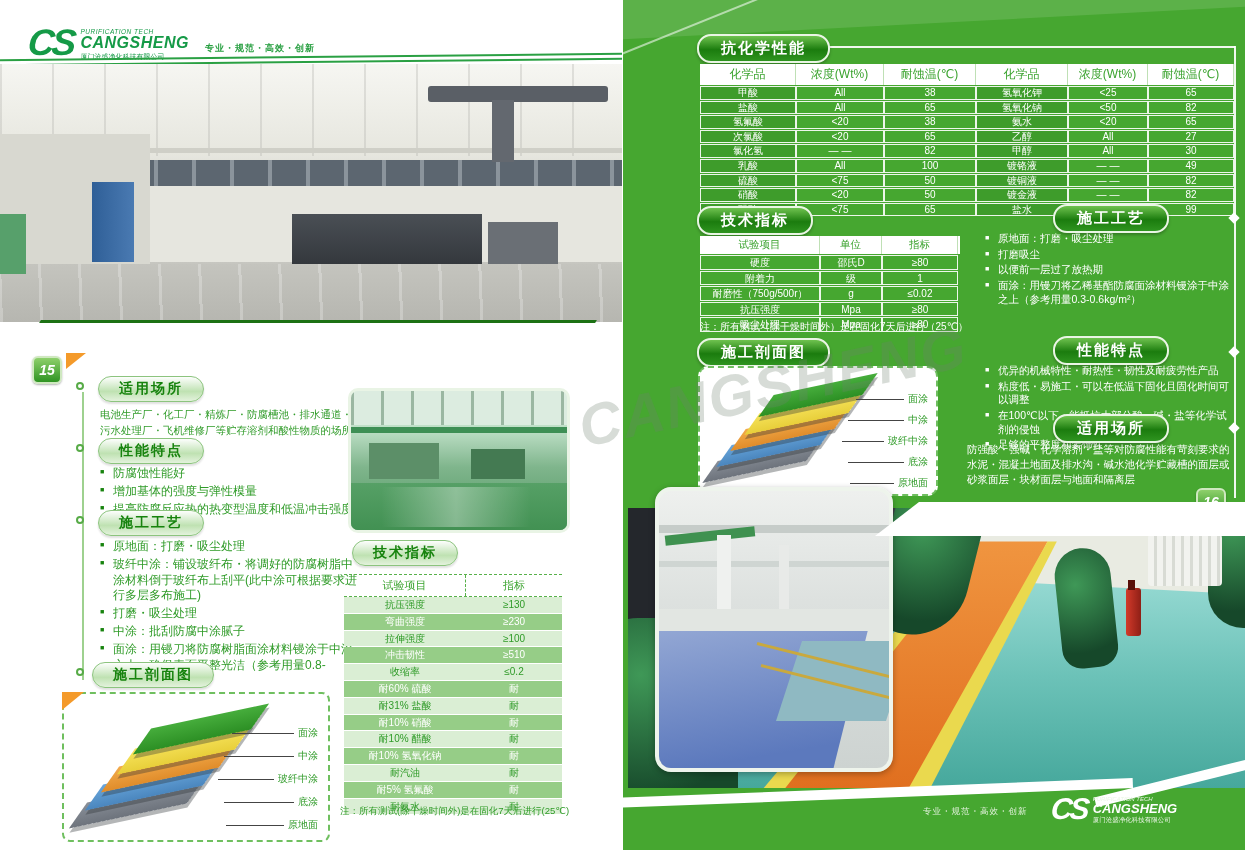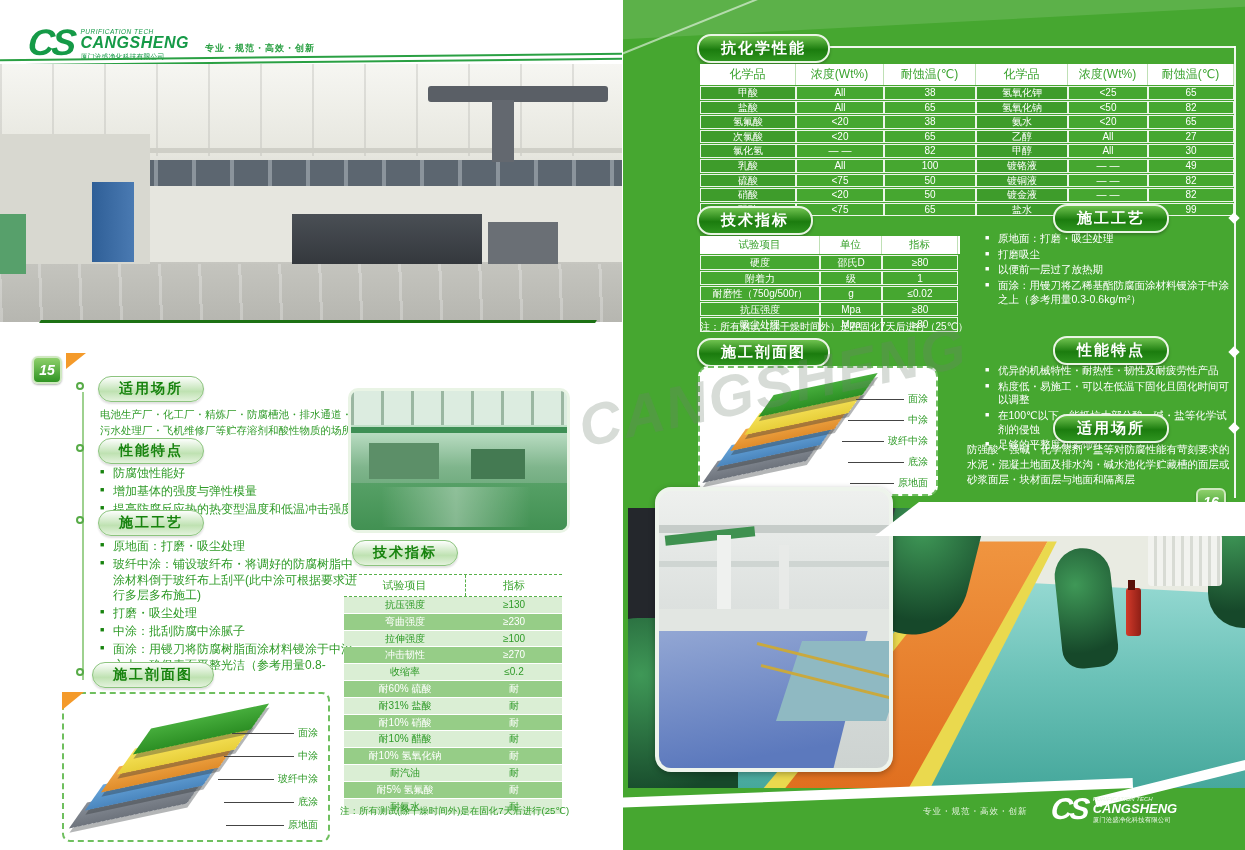--- a/index.html
+++ b/index.html
@@ -280,21 +280,21 @@
           <div class="tr">
             <div class="td">弯曲强度</div>
             <div class="td">≥230</div>
           </div>
           <div class="tr">
             <div class="td">拉伸强度</div>
             <div class="td">≥100</div>
           </div>
           <div class="tr">
             <div class="td">冲击韧性</div>
-            <div class="td">≥270</div>
+            <div class="td">≥510</div>
           </div>
           <div class="tr">
             <div class="td">收缩率</div>
             <div class="td">≤0.2</div>
           </div>
           <div class="tr">
             <div class="td">耐60% 硫酸</div>
             <div class="td">耐</div>
           </div>
           <div class="tr">

